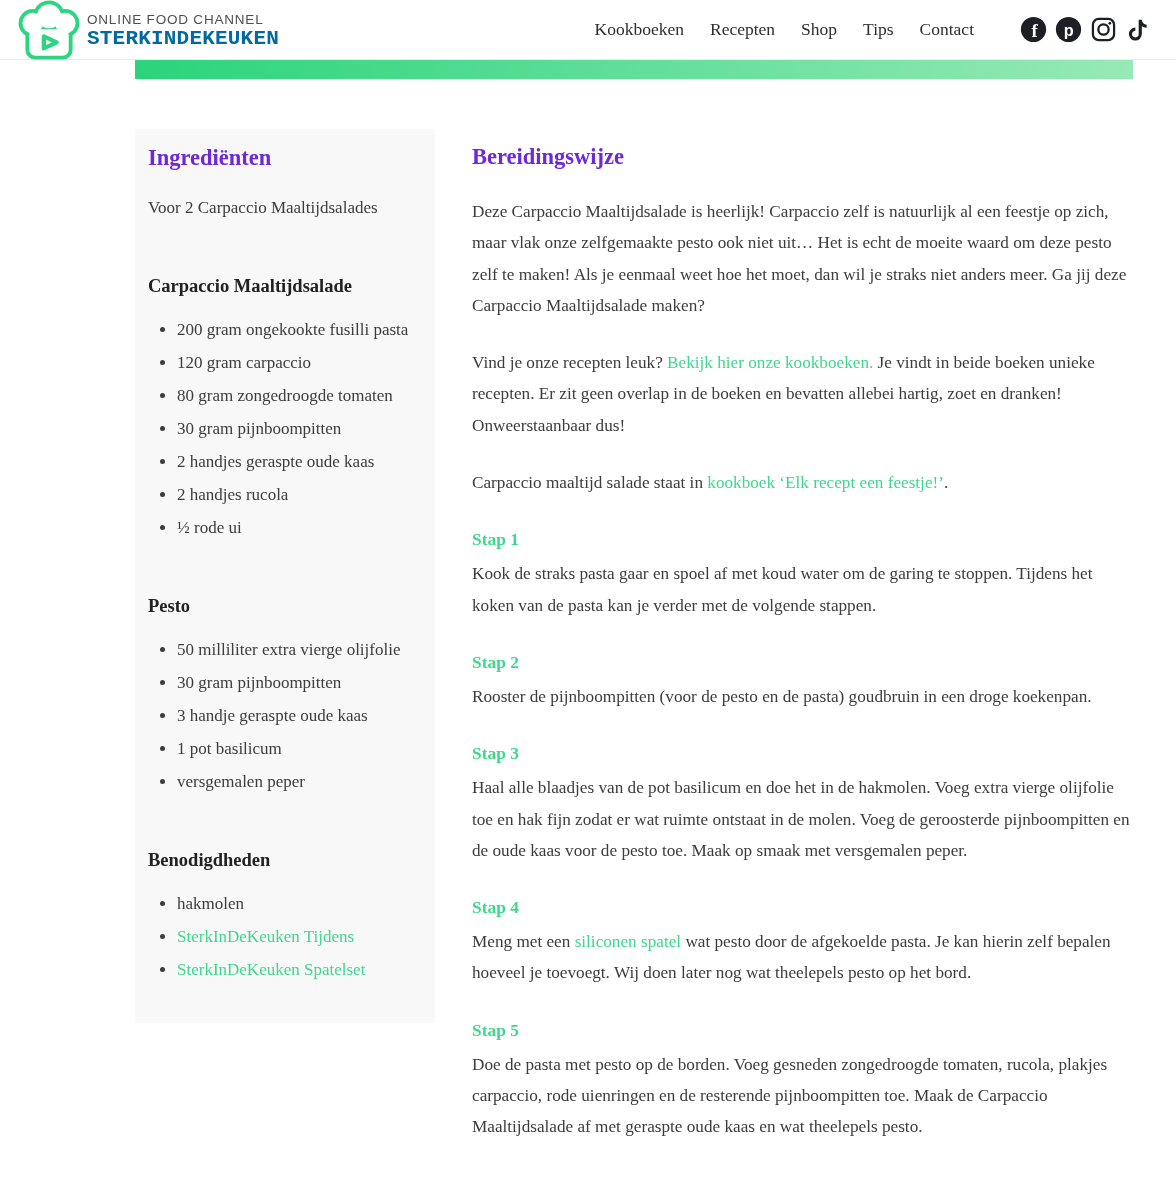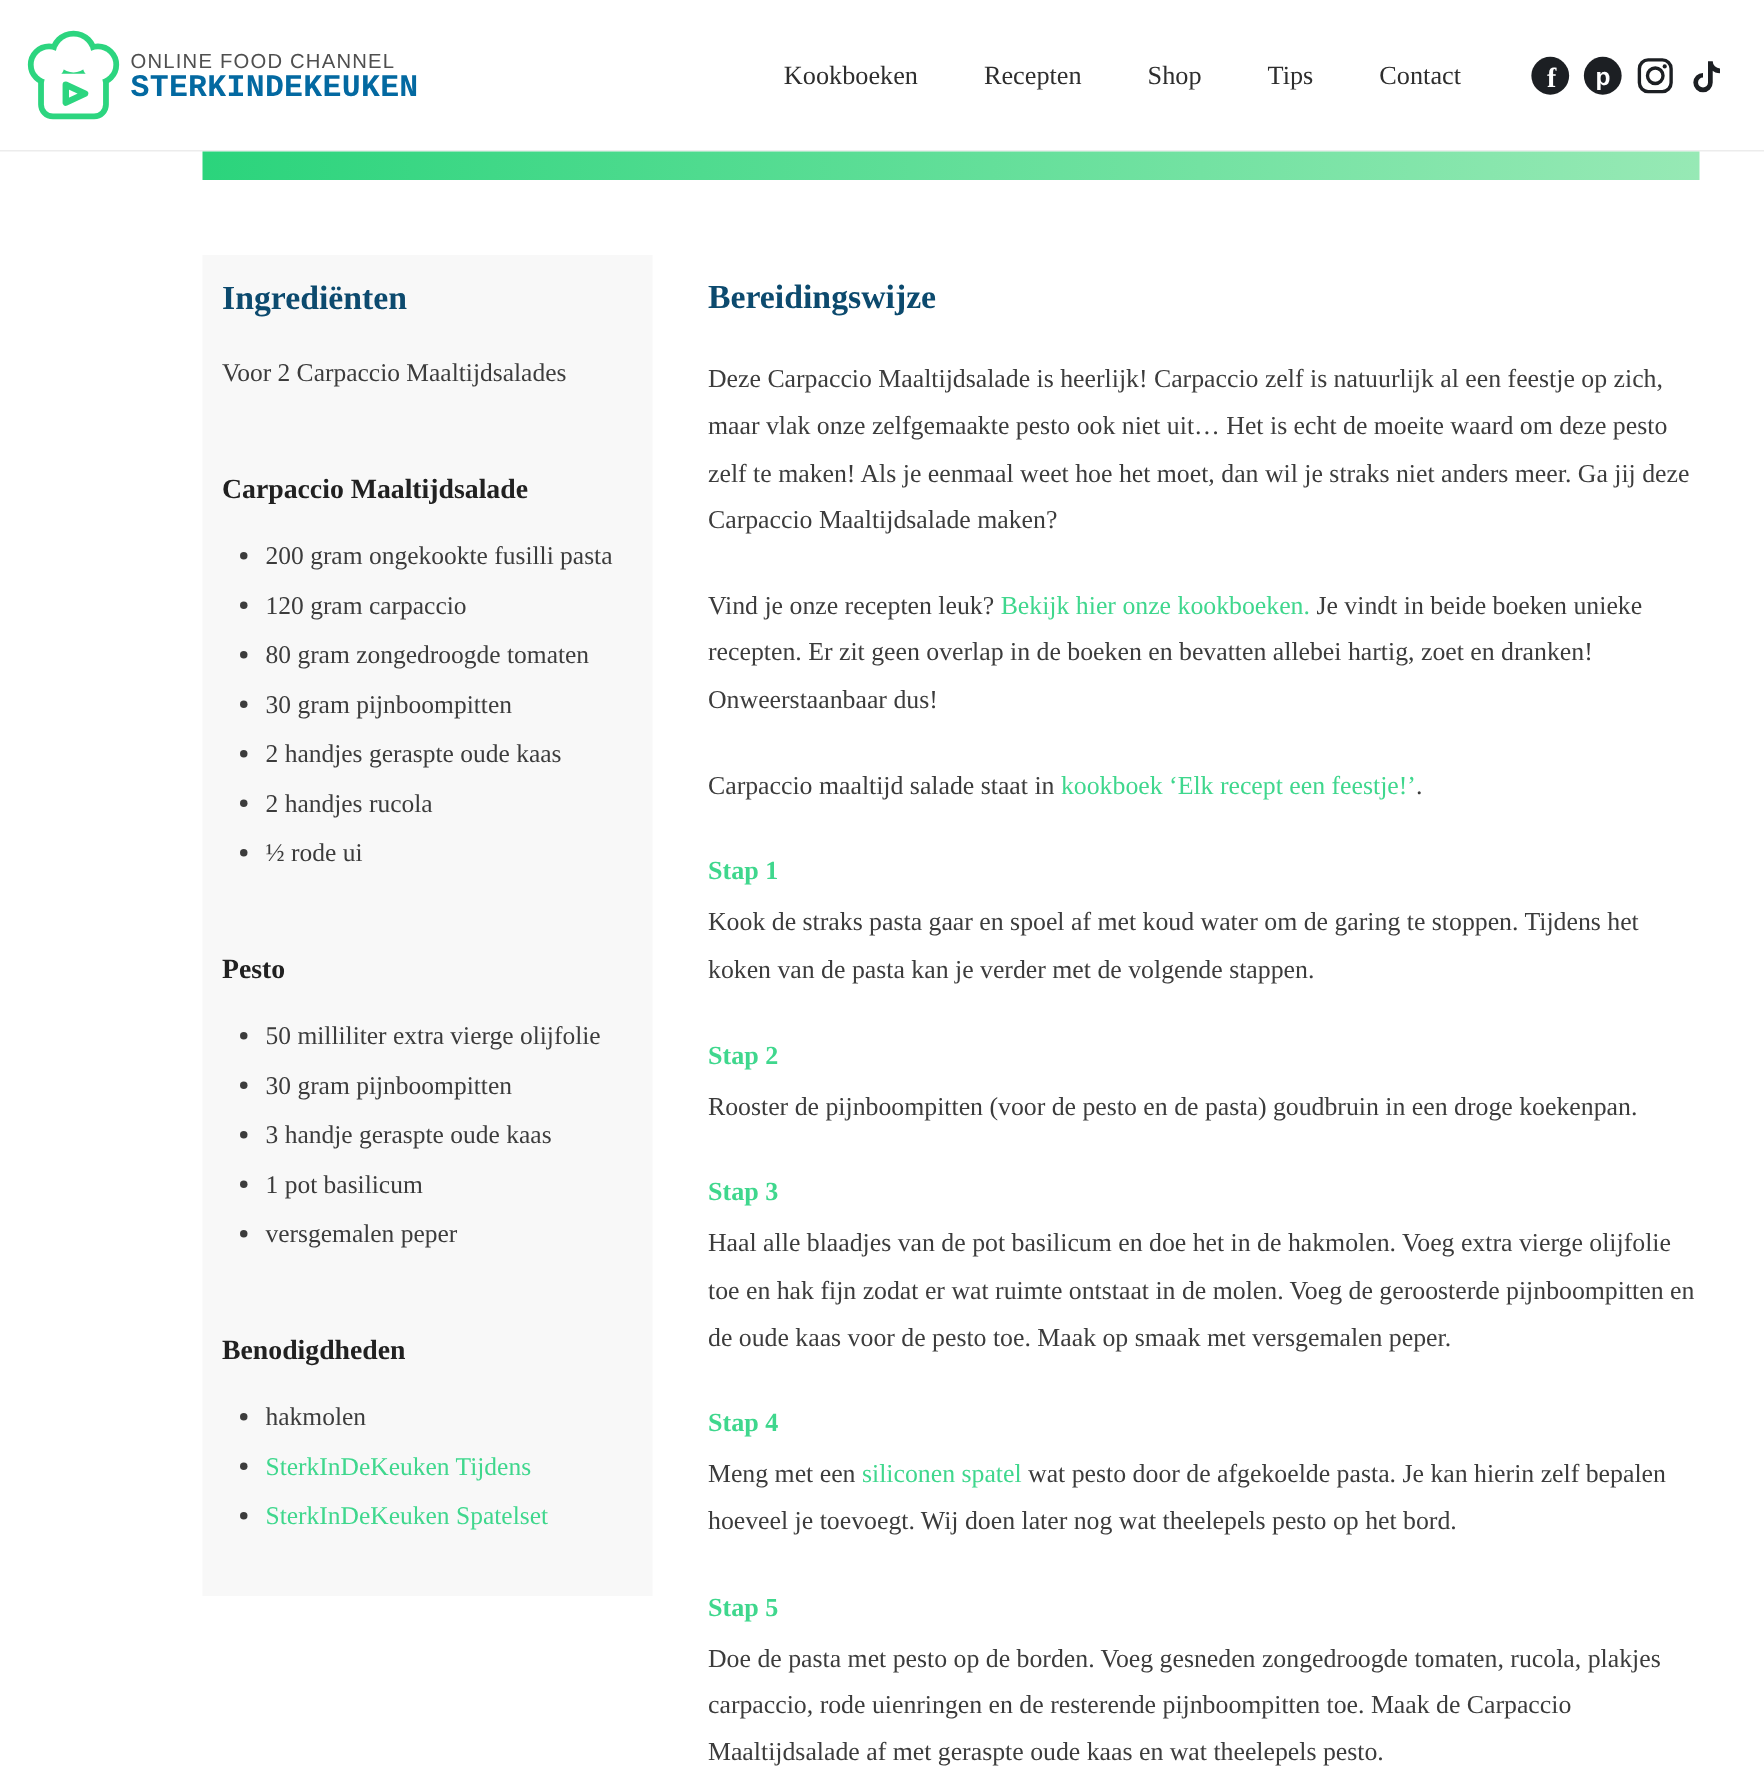--- a/index.html
+++ b/index.html
@@ -11,60 +11,60 @@
   *{box-sizing:border-box}
   html,body{margin:0;padding:0;background:#fff}
   body{
     width:1176px;
     font-family:"Liberation Serif", serif;
     color:#3c3c3c;
     -webkit-font-smoothing:antialiased;
   }
   
   .site-header{
-    height:101px;
+    height:60px;
     display:flex;
     align-items:center;
     padding:0 24px 0 18px;
     border-bottom:1px solid #ececec;
     background:#fff;
   }
   .logo{display:flex;align-items:center;gap:7px;cursor:pointer}
   .logo svg{display:block}
   .logo-text{display:flex;flex-direction:column;line-height:1.12;margin-top:4px}
   .logo-tagline{
     font-family:"Liberation Sans", sans-serif;
     font-size:13.5px;color:#4f4f4f;letter-spacing:.8px;
   }
   .logo-brand{
     font-family:Liberation Mono, monospace;
     font-size:21px;font-weight:700;color:#0369a1;letter-spacing:.2px;
   }
-  .main-nav{margin-left:auto;display:flex;gap:44px;align-items:center}
+  .main-nav{margin-left:auto;display:flex;gap:26px;align-items:center}
   .main-nav a{
     font-size:17.5px;color:#2e2e2e;text-decoration:none;
   }
   .socials{display:flex;gap:8px;margin-left:46px;align-items:center}
   .socials a{display:block;line-height:0}
   
   .green-bar{
     margin-left:135px;width:998px;height:19px;
     background:linear-gradient(90deg,var(--bar-start),var(--bar-end));
   }
   
   .content{
     display:flex;align-items:flex-start;
     margin:50px 0 40px 135px;
   }
   .sidebar{
     width:300px;background:#f8f8f8;
     padding:16px 10px 30px 13px;
   }
   .sidebar h2,.main-col h2{
-    font-size:22.5px;font-weight:700;color:#0c4a6e;margin:0;
+    font-size:22.5px;font-weight:700;color:#6d28d9;margin:0;
   }
   .servings{font-size:17px;margin:27px 0 0}
   .sidebar h3{
     font-size:18.5px;font-weight:700;color:#212121;margin:58px 0 0;
   }
   .sidebar ul{margin:23px 0 0;padding:0 0 0 29px}
   .sidebar li{font-size:17px;margin:0 0 13px;white-space:nowrap}
   .main-col{width:658px;margin-left:37px;padding-top:15px}
   .main-col p{font-size:17.2px;line-height:1.82;margin:26px 0 0}
   .main-col h4{

